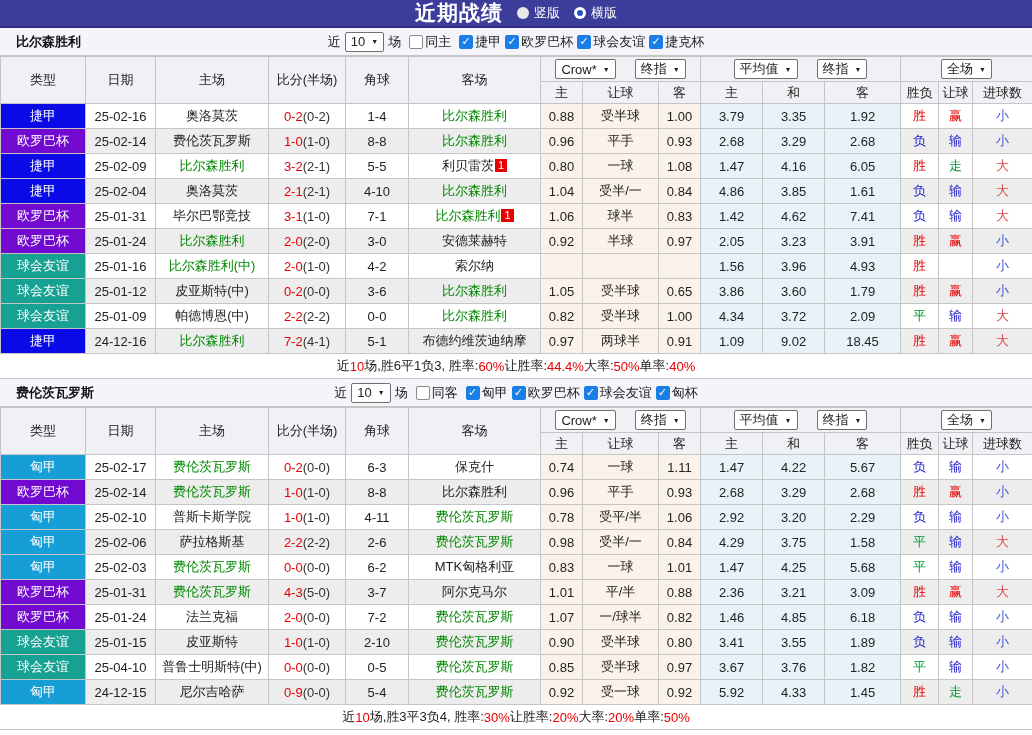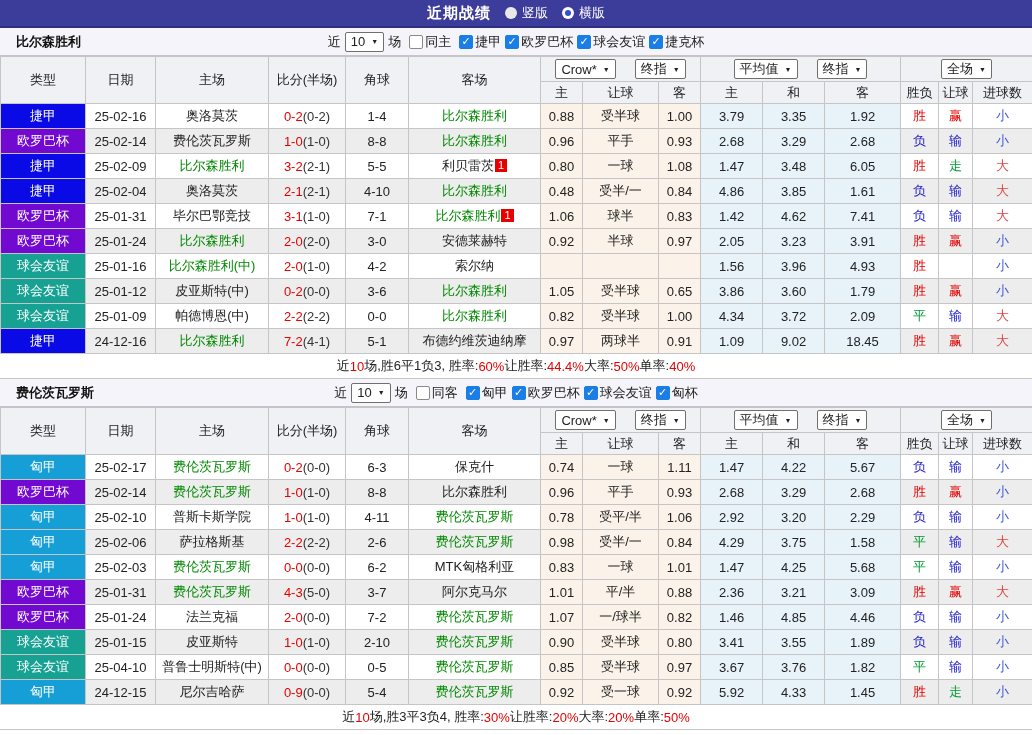--- a/index.html
+++ b/index.html
@@ -14,21 +14,21 @@
   .titlebar {
     height: 28px;
     background: var(--titlebar-bg, #3c3c9a);
     color: #fff;
     display: flex;
     align-items: center;
     justify-content: center;
     gap: 14px;
     border-bottom: 2px solid #2e2e7e;
   }
-  .titlebar .title { font-weight: bold; font-size: 15px; letter-spacing: 1px; }
+  .titlebar .title { font-weight: bold; font-size: 21px; letter-spacing: 1px; }
   .radio-opt { display: inline-flex; align-items: center; gap: 5px; cursor: pointer; font-size: 13px; }
   .radio {
     width: 12px; height: 12px; border-radius: 50%;
     background: #e8e8e8; display: inline-flex; align-items: center; justify-content: center;
   }
   .radio.sel { background: #fff; }
   .radio.sel::after { content: ""; width: 6px; height: 6px; border-radius: 50%; background: #2b53cc; }
   
   .filter-row {
     position: relative;
@@ -247,34 +247,34 @@
           <td class="type" style="background: rgb(10, 10, 230);">捷甲</td>
           <td>25-02-09</td>
           <td><span class="focal">比尔森胜利</span></td>
           <td><span class="score-ft">3-2</span><span class="score-ht">(2-1)</span></td>
           <td>5-5</td>
           <td><span>利贝雷茨</span><span class="badge">1</span></td>
           <td class="hcol">0.80</td>
           <td class="hcol">一球</td>
           <td class="hcol">1.08</td>
           <td class="acol">1.47</td>
-          <td class="acol">3.48</td>
+          <td class="acol">4.16</td>
           <td class="acol">6.05</td>
           <td style="color: rgb(230, 0, 0);">胜</td>
           <td style="color: rgb(0, 153, 51);">走</td>
           <td style="color: rgb(224, 69, 69);">大</td>
         </tr>
         <tr class="even">
           <td class="type" style="background: rgb(10, 10, 230);">捷甲</td>
           <td>25-02-04</td>
           <td><span>奥洛莫茨</span></td>
           <td><span class="score-ft">2-1</span><span class="score-ht">(2-1)</span></td>
           <td>4-10</td>
           <td><span class="focal">比尔森胜利</span></td>
-          <td class="hcol">0.48</td>
+          <td class="hcol">1.04</td>
           <td class="hcol">受半/一</td>
           <td class="hcol">0.84</td>
           <td class="acol">4.86</td>
           <td class="acol">3.85</td>
           <td class="acol">1.61</td>
           <td style="color: rgb(34, 34, 204);">负</td>
           <td style="color: rgb(34, 34, 204);">输</td>
           <td style="color: rgb(224, 69, 69);">大</td>
         </tr>
         <tr class="odd">
@@ -608,21 +608,21 @@
           <td>25-01-24</td>
           <td><span>法兰克福</span></td>
           <td><span class="score-ft">2-0</span><span class="score-ht">(0-0)</span></td>
           <td>7-2</td>
           <td><span class="focal">费伦茨瓦罗斯</span></td>
           <td class="hcol">1.07</td>
           <td class="hcol">一/球半</td>
           <td class="hcol">0.82</td>
           <td class="acol">1.46</td>
           <td class="acol">4.85</td>
-          <td class="acol">4.46</td>
+          <td class="acol">6.18</td>
           <td style="color: rgb(34, 34, 204);">负</td>
           <td style="color: rgb(34, 34, 204);">输</td>
           <td style="color: rgb(59, 85, 212);">小</td>
         </tr>
         <tr class="even">
           <td class="type" style="background: rgb(22, 161, 147);">球会友谊</td>
           <td>25-01-15</td>
           <td><span>皮亚斯特</span></td>
           <td><span class="score-ft">1-0</span><span class="score-ht">(1-0)</span></td>
           <td>2-10</td>

